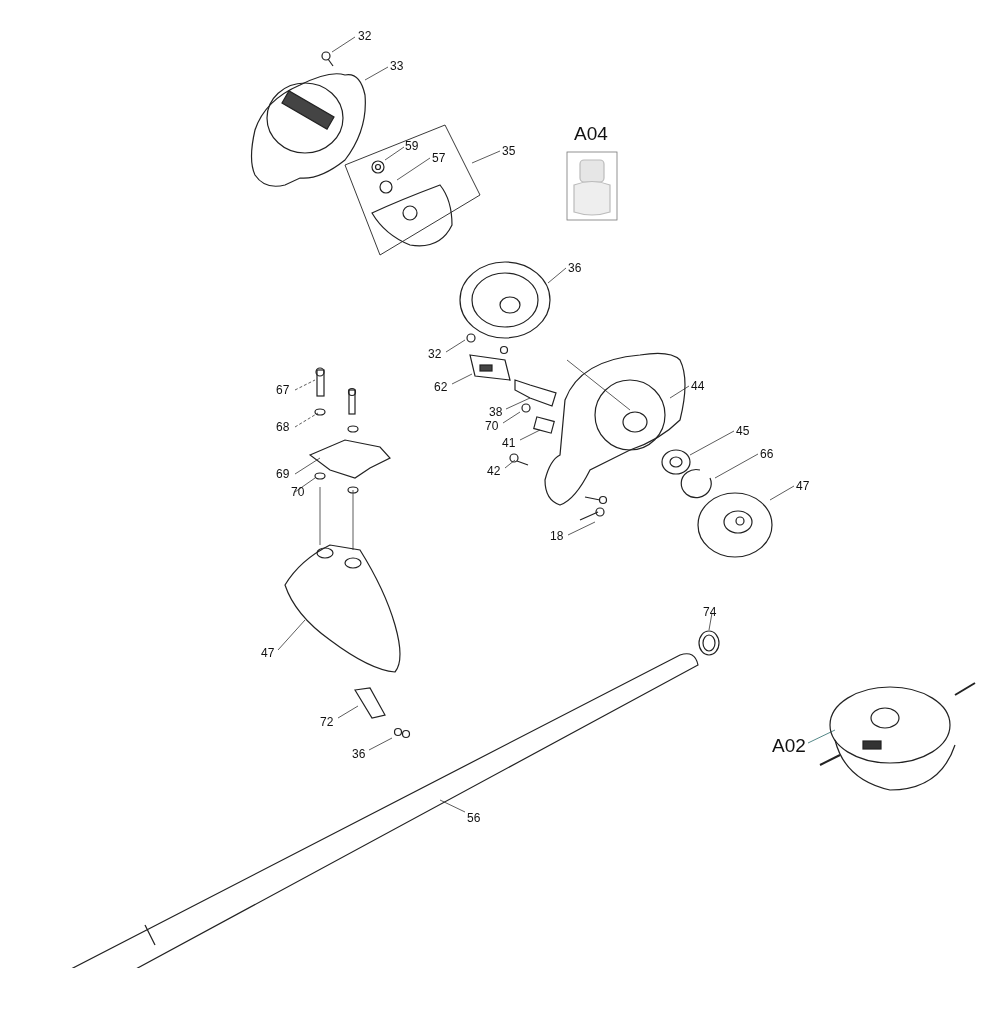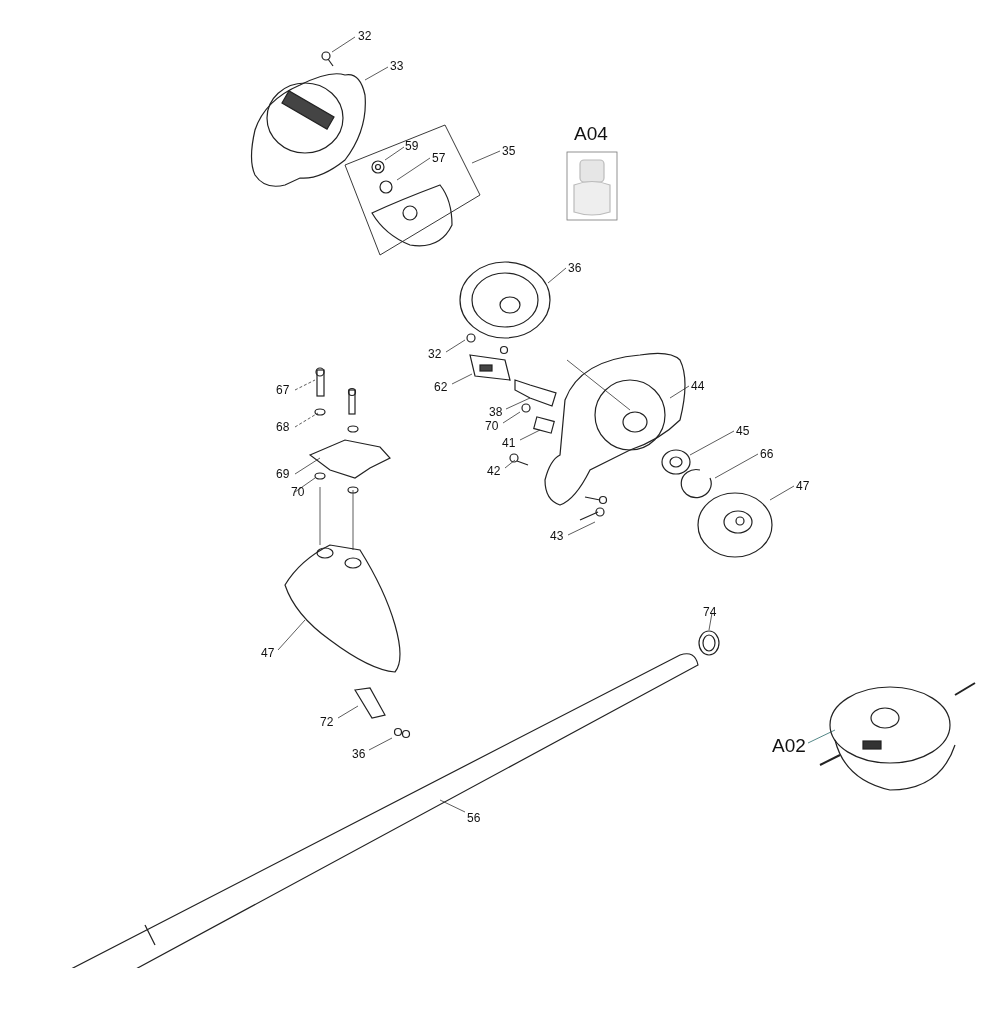--- a/index.html
+++ b/index.html
@@ -190,21 +190,21 @@
   <div class="lbl" style="left:428px;top:348px">32</div>
   <div class="lbl" style="left:434px;top:381px">62</div>
   <div class="lbl" style="left:691px;top:380px">44</div>
   <div class="lbl" style="left:489px;top:406px">38</div>
   <div class="lbl" style="left:485px;top:420px">70</div>
   <div class="lbl" style="left:502px;top:437px">41</div>
   <div class="lbl" style="left:736px;top:425px">45</div>
   <div class="lbl" style="left:760px;top:448px">66</div>
   <div class="lbl" style="left:487px;top:465px">42</div>
   <div class="lbl" style="left:796px;top:480px">47</div>
-  <div class="lbl" style="left:550px;top:530px">43</div>
+  <div class="lbl" style="left:550px;top:530px">18</div>
   <div class="lbl" style="left:276px;top:384px">67</div>
   <div class="lbl" style="left:276px;top:421px">68</div>
   <div class="lbl" style="left:276px;top:468px">69</div>
   <div class="lbl" style="left:291px;top:486px">70</div>
   <div class="lbl" style="left:261px;top:647px">47</div>
   <div class="lbl" style="left:703px;top:606px">74</div>
   <div class="lbl" style="left:320px;top:716px">72</div>
   <div class="lbl" style="left:352px;top:748px">36</div>
   <div class="lbl big" style="left:772px;top:736px">A02</div>
   <div class="lbl" style="left:467px;top:812px">56</div>

